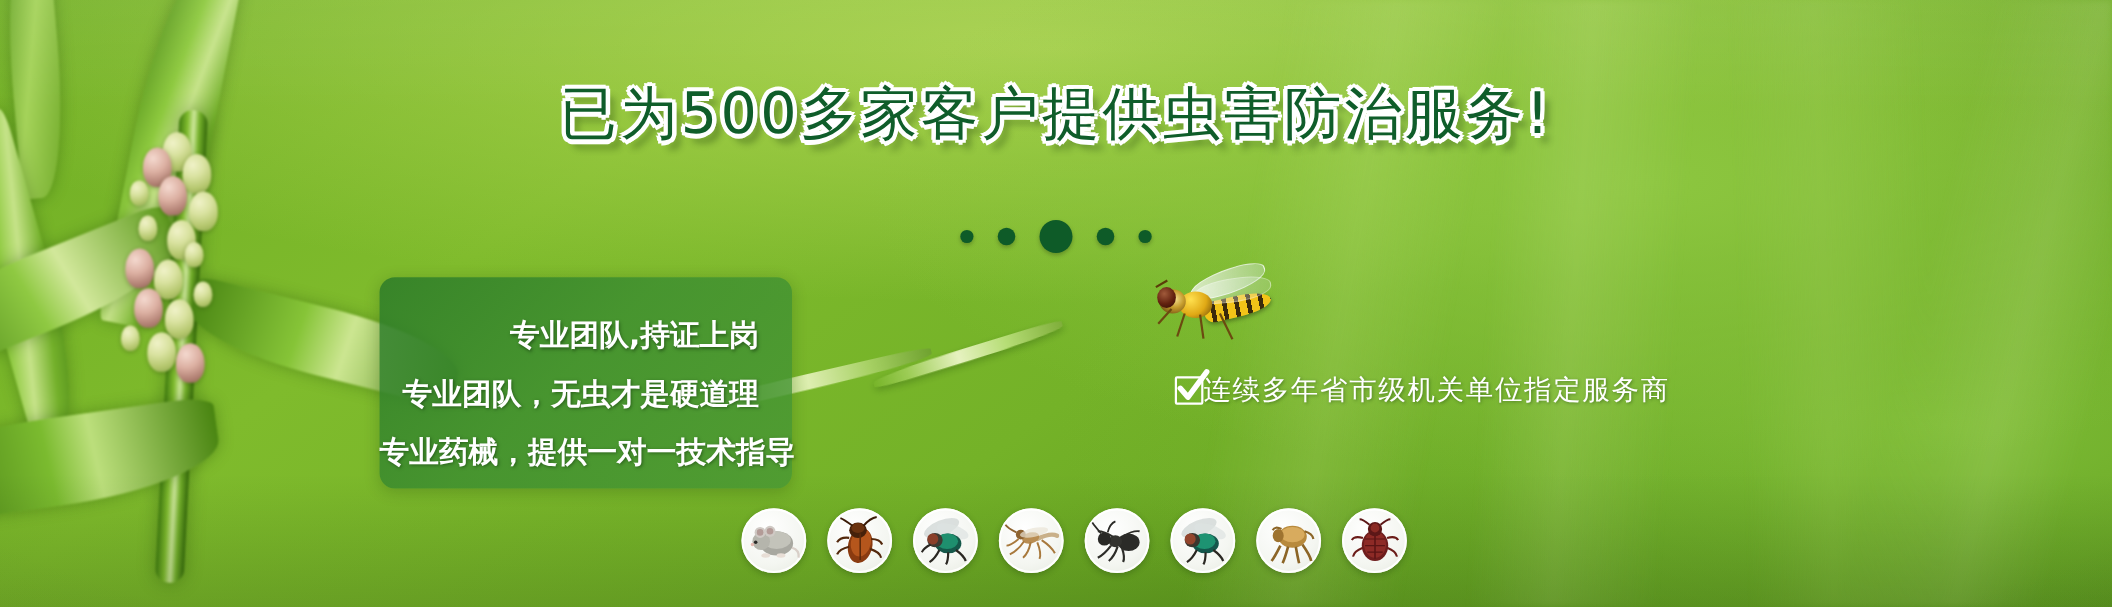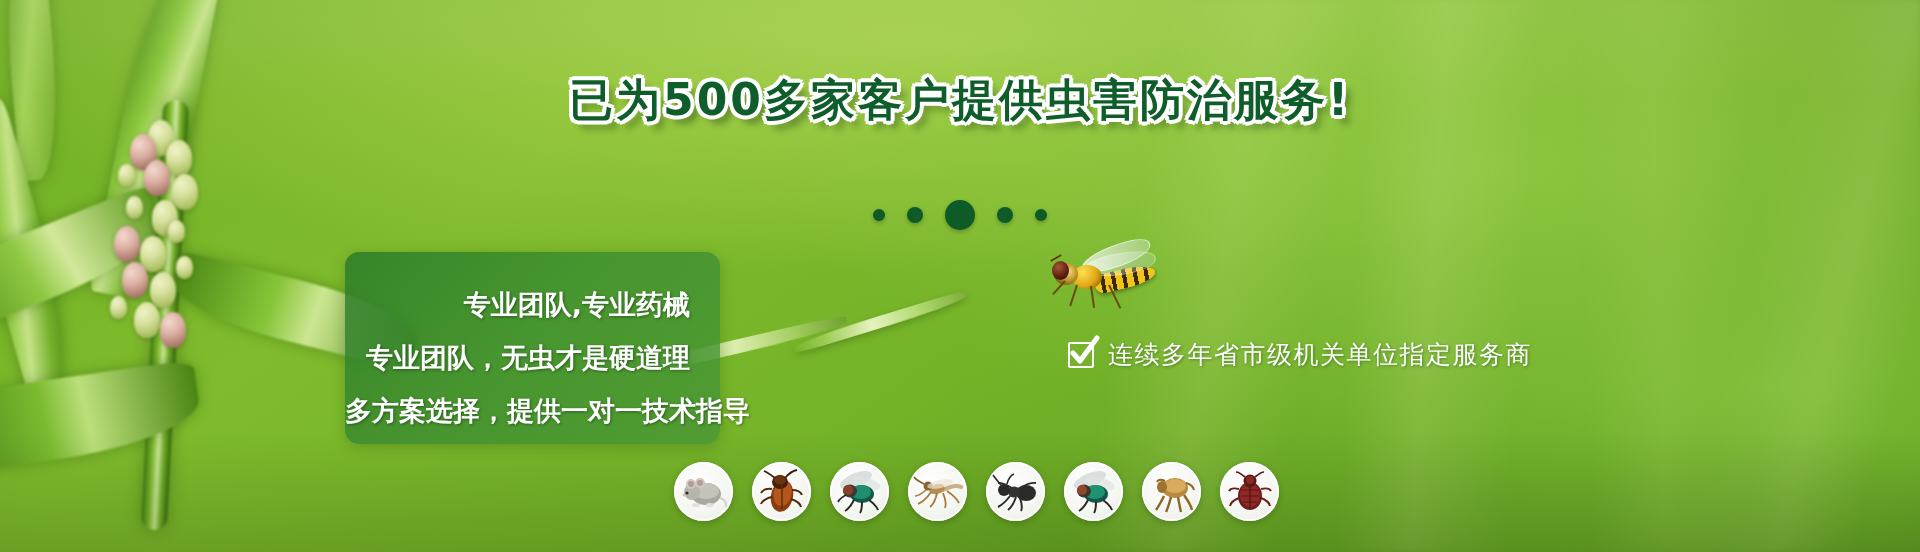--- a/index.html
+++ b/index.html
@@ -80,22 +80,22 @@
   .bud.pink {
     background:radial-gradient(circle at 35% 28%, #f4d9cf 0%, #dcb0a2 40%, #b07f72 75%, #8a5d52 100%);
   }
   .bud.tiny { width:17px; height:23px; }
 
   
   #headline {
     position:absolute; left:0; top:78px; width:100%;
     text-align:center;
     font-family:"DejaVu Sans","Liberation Sans",sans-serif;
-    font-size:44px;
-    font-weight:bold;
+    font-size:52px;
+    font-weight:normal;
     letter-spacing:3px;
     line-height:1;
     color:#0f5d2a;
     white-space:nowrap;
     -webkit-text-stroke:0px;
     text-shadow:
       -3px -3px 0 #ffffff, 3px -3px 0 #ffffff, -3px 3px 0 #ffffff, 3px 3px 0 #ffffff,
       -4px 0 0 #ffffff, 4px 0 0 #ffffff, 0 -4px 0 #ffffff, 0 4px 0 #ffffff,
       7px 8px 7px rgba(20,50,8,.45);
   }
@@ -194,21 +194,21 @@
   .fly .leg.g2 { left:40px; top:39px; transform:rotate(-8deg); }
   .fly .leg.g3 { left:58px; top:38px; transform:rotate(-26deg); height:26px; }
   .fly .leg.g4 { left:14px; top:34px; transform:rotate(42deg); height:18px; }
   .fly .anten { position:absolute; left:0px; top:10px; width:12px; height:2px; background:#5a3c08; transform:rotate(-30deg); }
 
   
   #features {
     position:absolute; left:1068px; top:338px;
     display:flex; flex-direction:column; gap:28px;
   }
-  .feature { display:flex; align-items:center; gap:14px; }
+  .feature { display:flex; align-items:center; }
   .chk { position:relative; width:26px; height:26px; flex:0 0 auto; }
   .chk .box {
     position:absolute; inset:0; border:2px solid #ffffff; border-radius:2px;
   }
   .chk svg { position:absolute; left:-1px; top:-7px; }
   .feature-text {
     color:#ffffff; font-size:25px; letter-spacing:1.5px;
     font-family:"DejaVu Sans","Liberation Sans",sans-serif;
     white-space:nowrap;
     text-shadow:1px 1px 3px rgba(20,55,10,.45);
@@ -290,23 +290,23 @@
 
   <div id="dots">
     <span class="dot s"></span>
     <span class="dot m"></span>
     <span class="dot big"></span>
     <span class="dot m"></span>
     <span class="dot s"></span>
   </div>
 
   <div id="promo-panel">
-    <div class="promo-line a">专业团队,专业药械</div>
+    <div class="promo-line a">专业团队,持证上岗</div>
     <div class="promo-line b">专业团队，无虫才是硬道理</div>
-    <div class="promo-line c">多方案选择，提供一对一技术指导</div>
+    <div class="promo-line c">专业药械，提供一对一技术指导</div>
   </div>
 
   <div id="features">
     <div class="feature">
       <span class="chk">
         <span class="box"></span>
         <svg width="34" height="34" viewBox="0 0 34 34" aria-hidden="true">
           <path d="M6 18 L13 26 L30 3" fill="none" stroke="#ffffff" stroke-width="5" stroke-linecap="round" stroke-linejoin="round"></path>
         </svg>
       </span>

